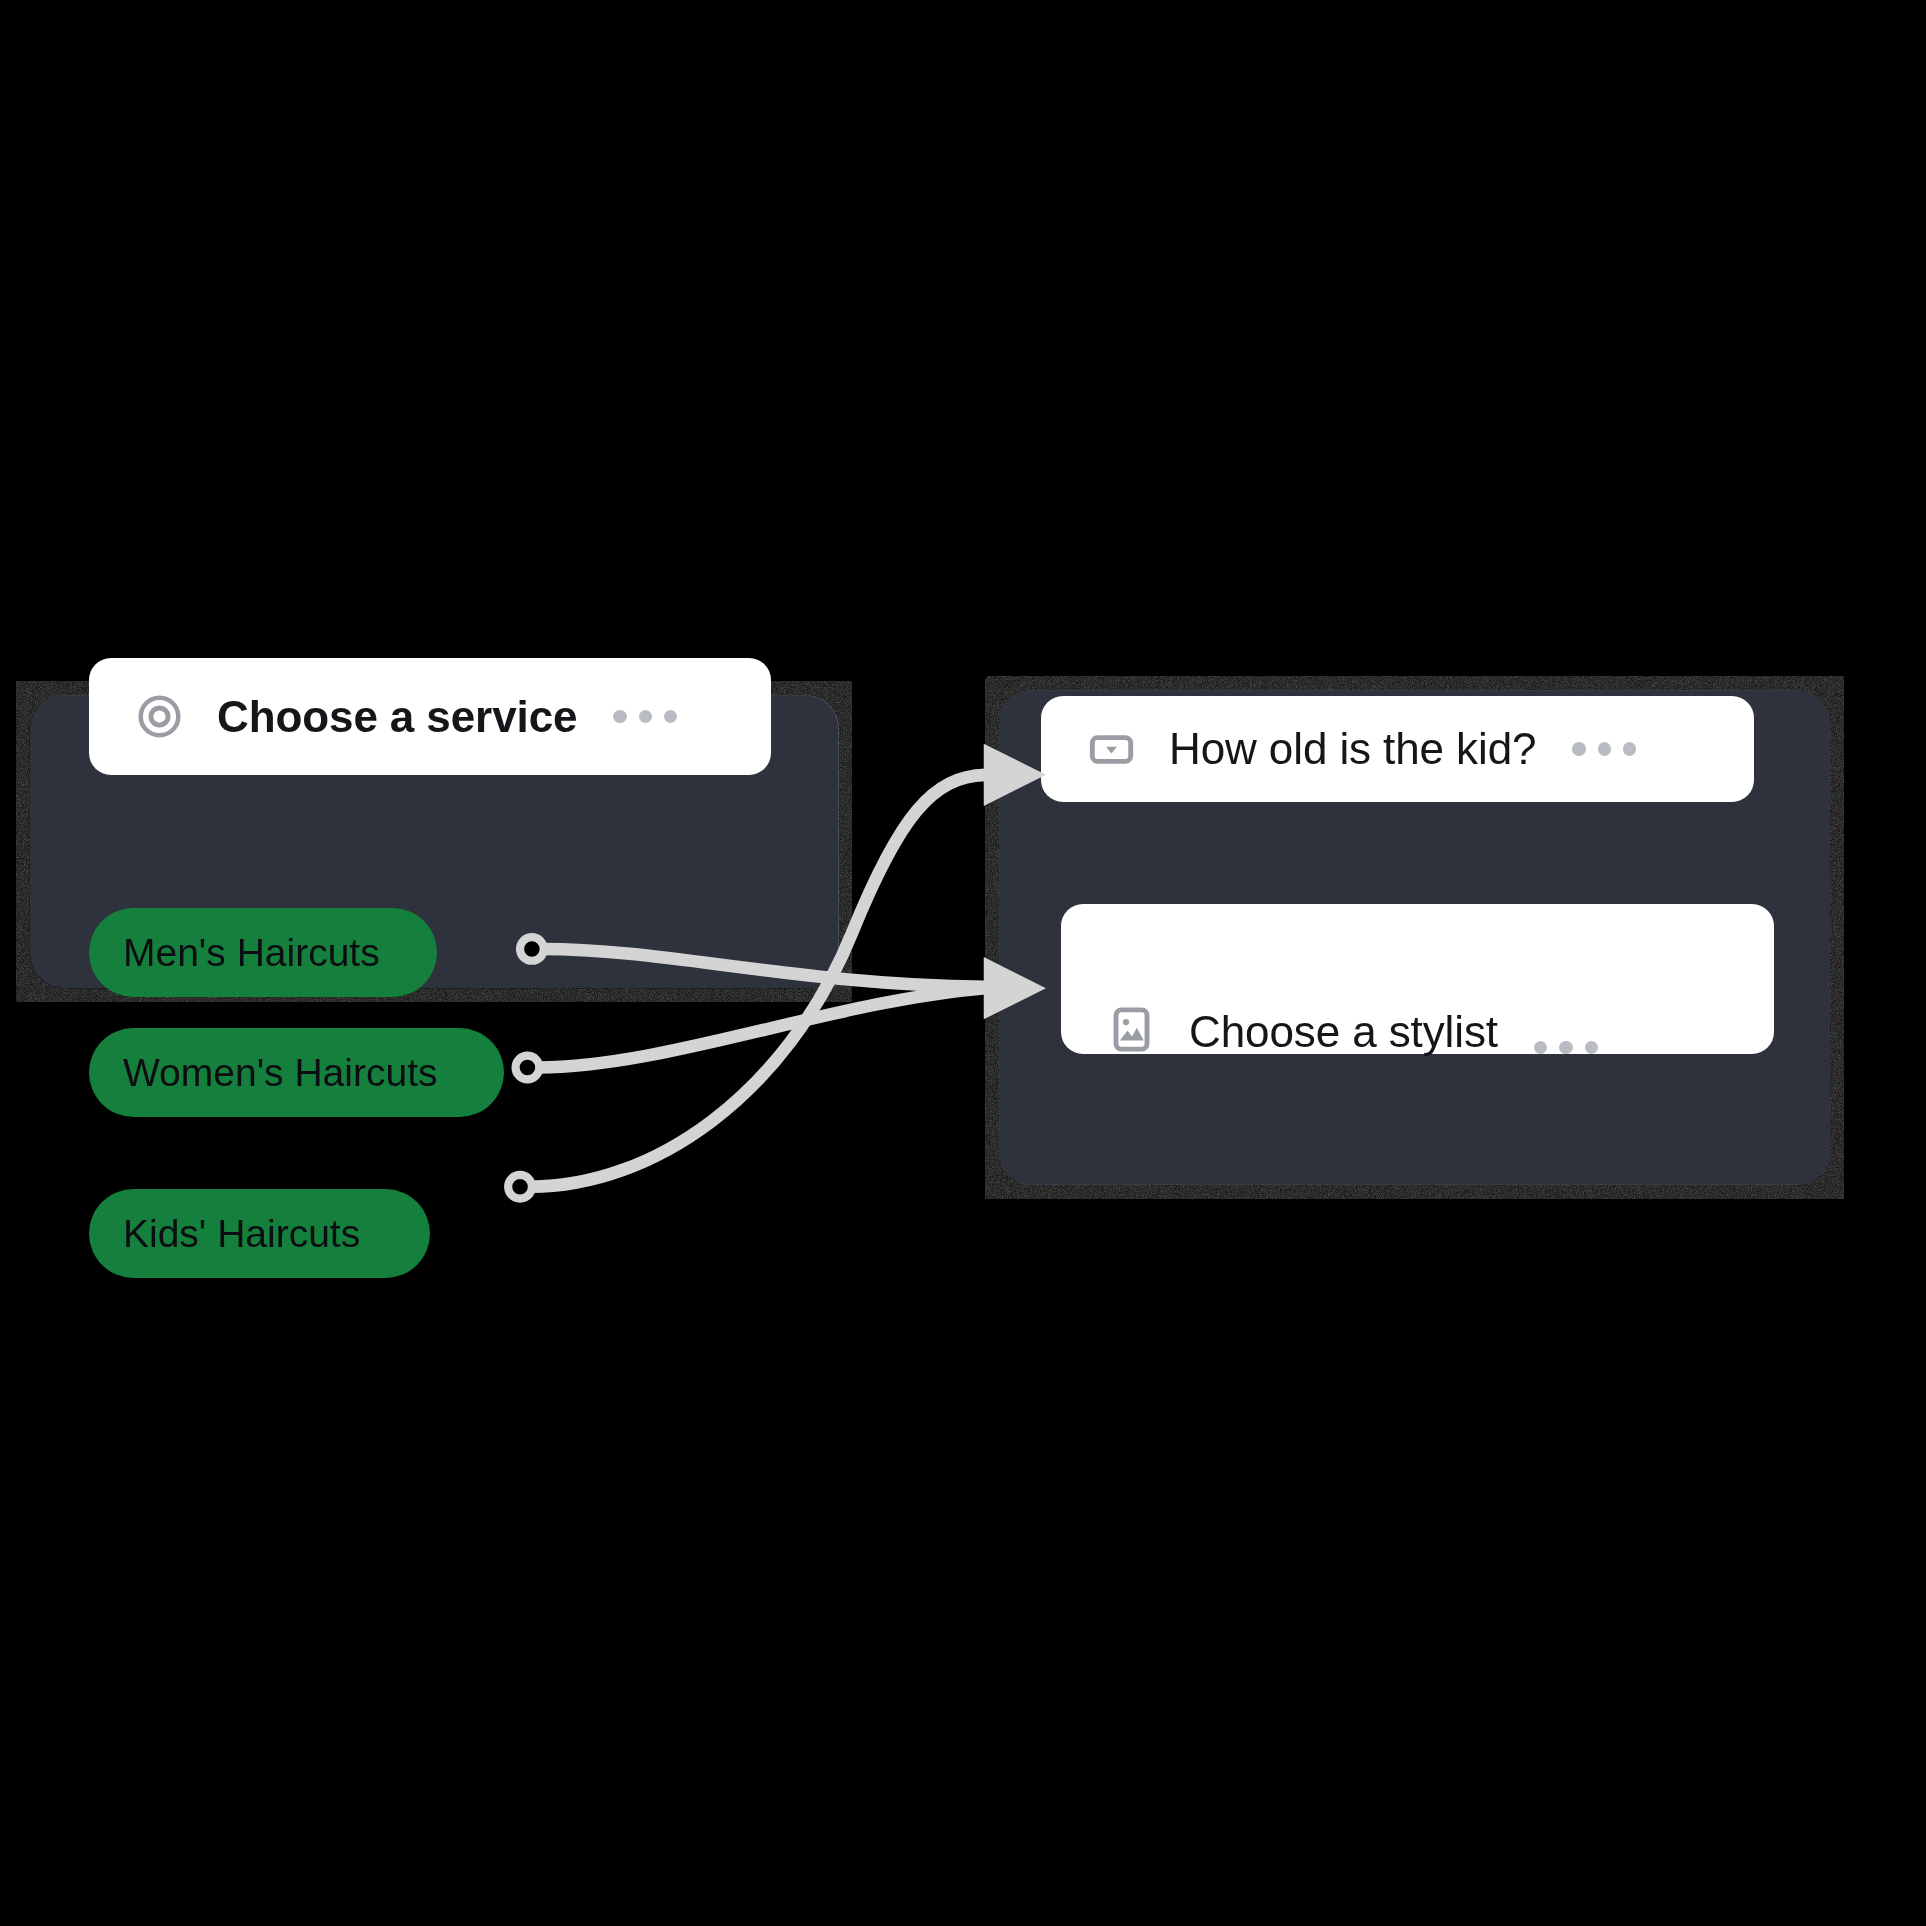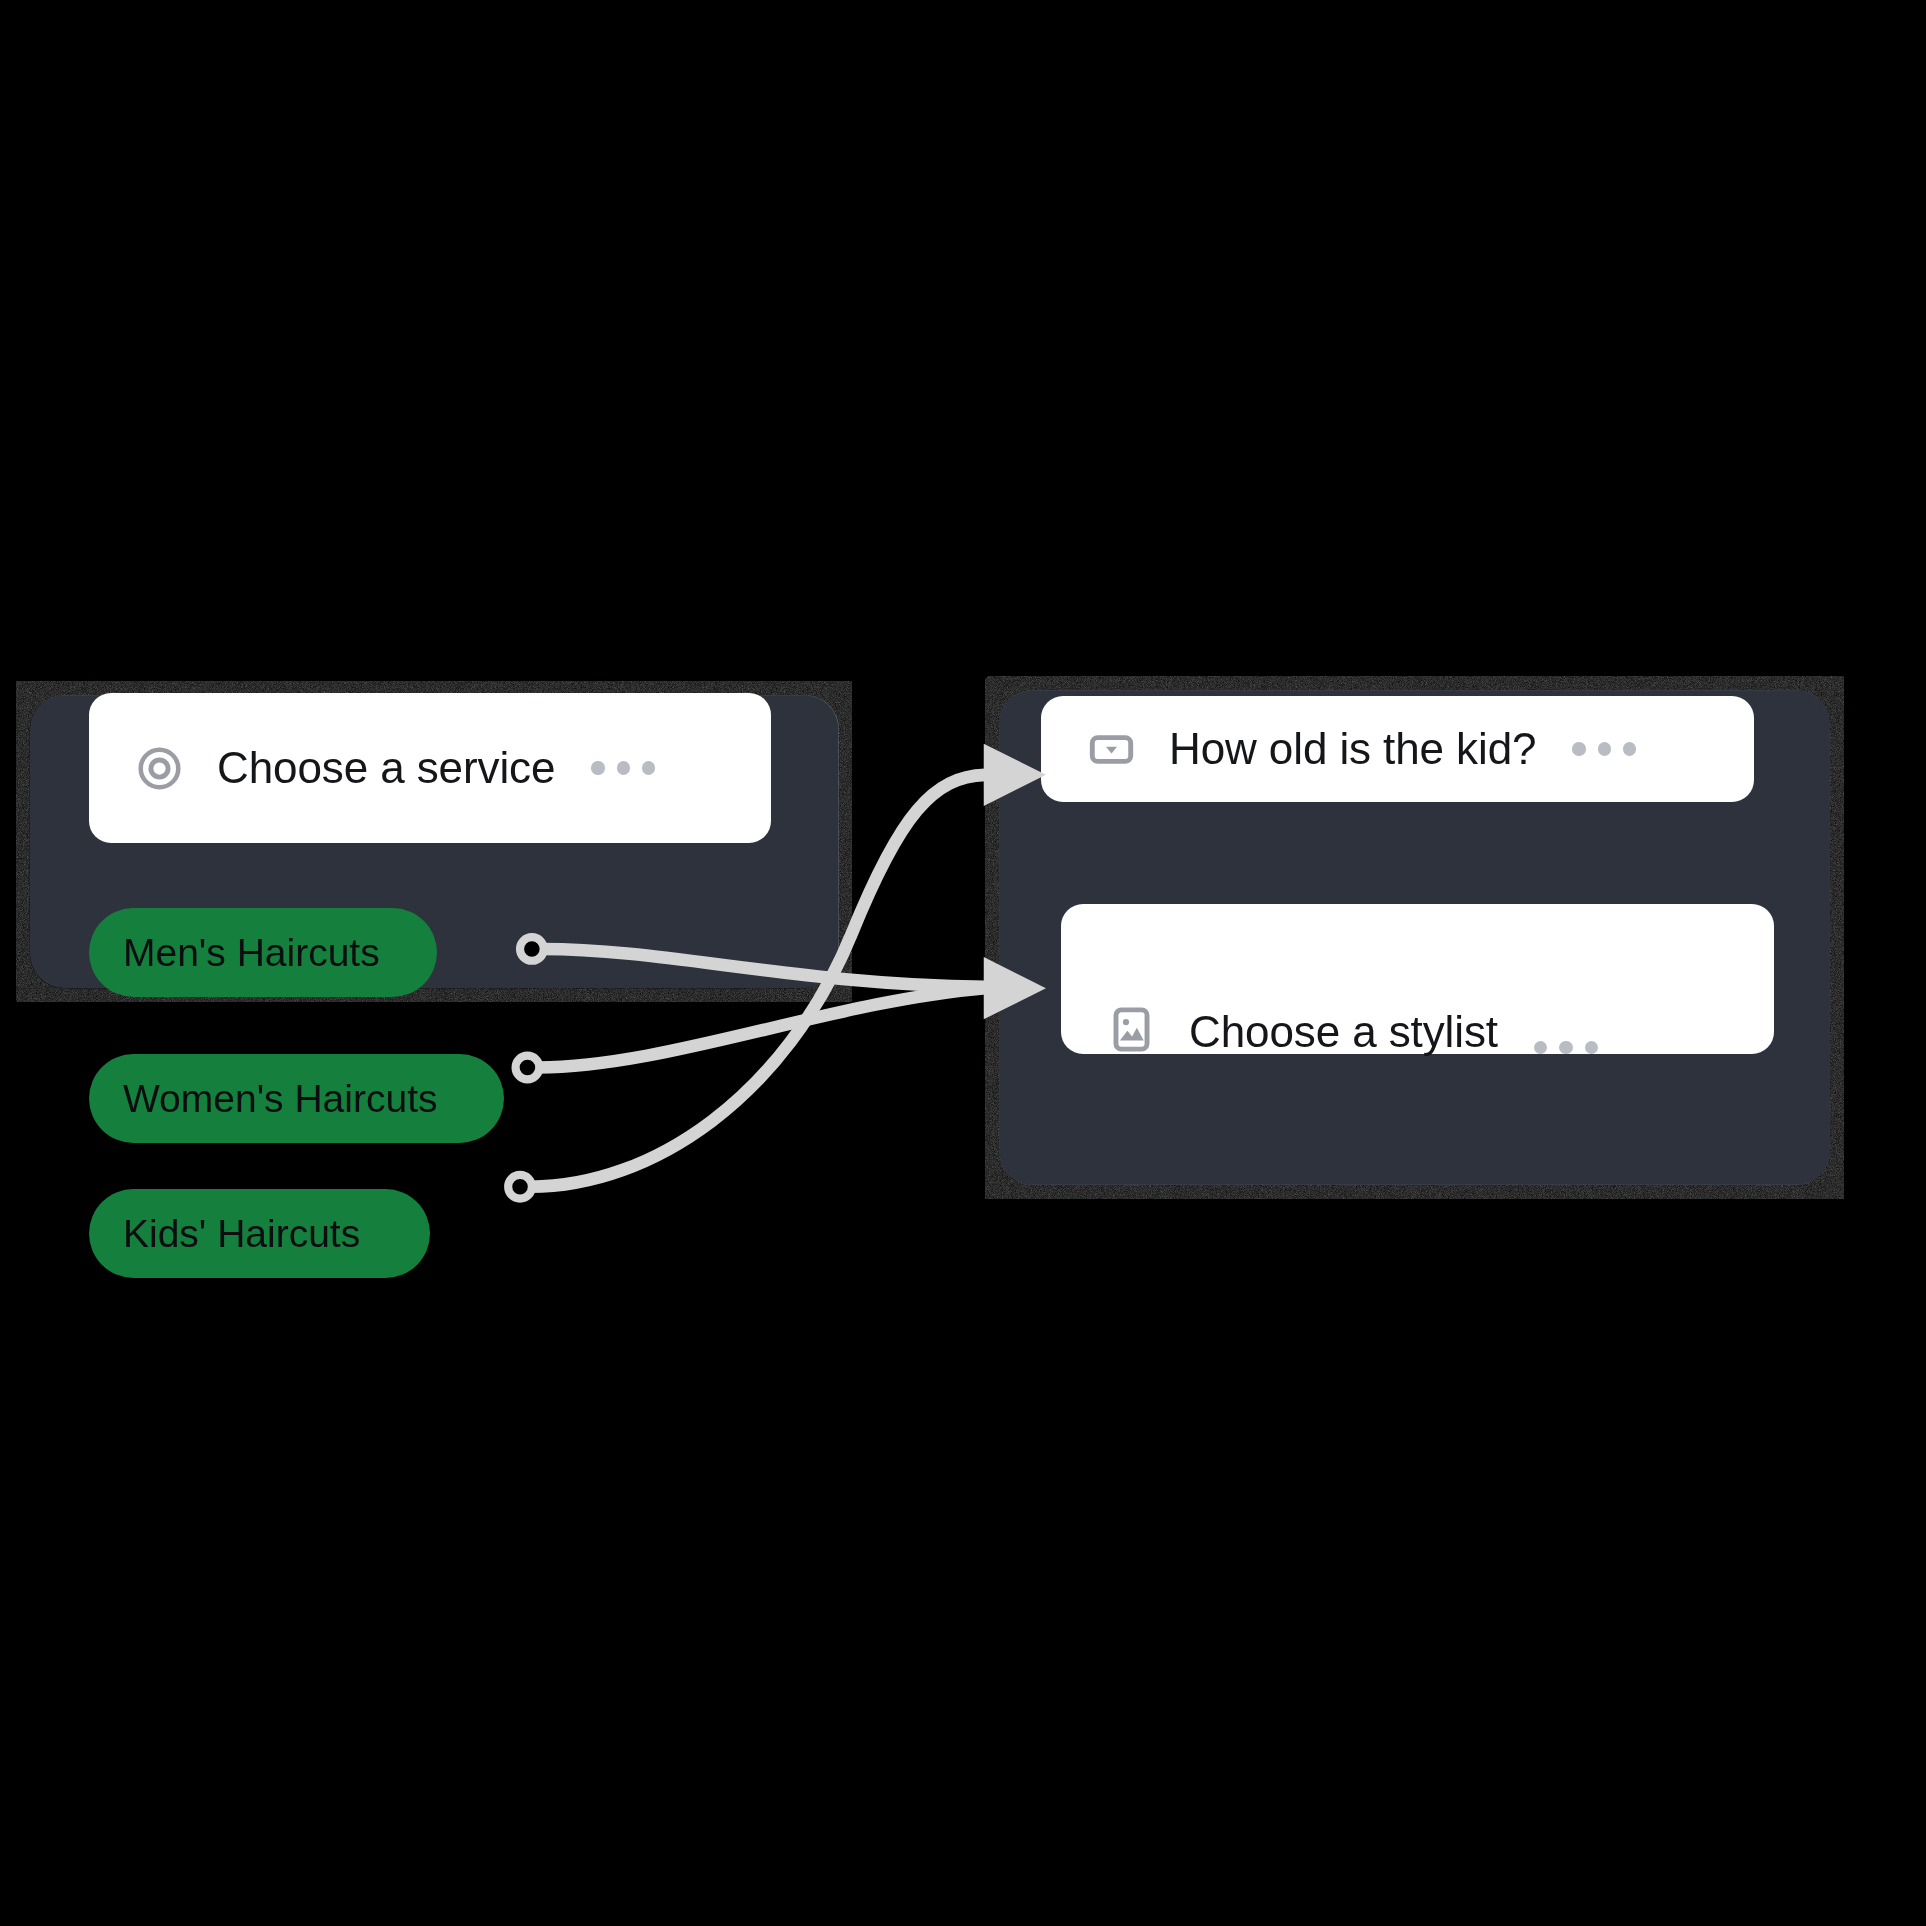--- a/index.html
+++ b/index.html
@@ -48,23 +48,24 @@
     position: absolute;
     background: #ffffff;
     border-radius: 22px;
     display: flex;
     align-items: center;
     box-sizing: border-box;
     padding: 0 41px 0 46px;
   }
   #card-choose-service {
     left: 89px;
-    top: 693px;
+    top: 658px;
     width: 682px;
-    height: 150px;
+    height: 117px;
+    font-weight: bold;
   }
   #card-how-old {
     left: 1041px;
     top: 696px;
     width: 713px;
     height: 106px;
   }
   #card-choose-stylist {
     left: 1061px;
     top: 904px;
@@ -114,21 +115,21 @@
     box-sizing: border-box;
     height: 89px;
   }
   .pill-label {
     font-size: 39px;
     color: #0c0d10;
     white-space: nowrap;
     line-height: 1;
   }
   #pill-mens    { left: 89px; top: 908px; width: 348px; }
-  #pill-womens  { left: 89px; top: 1054px; width: 415px; text-align: right; }
+  #pill-womens  { left: 89px; top: 1028px; width: 415px; text-align: right; }
   #pill-kids    { left: 89px; top: 1145px; width: 341px; margin-top: 44px; }
 
   
   #connectors {
     position: absolute;
     left: 0;
     top: 0;
     width: 1926px;
     height: 1926px;
     pointer-events: none;

